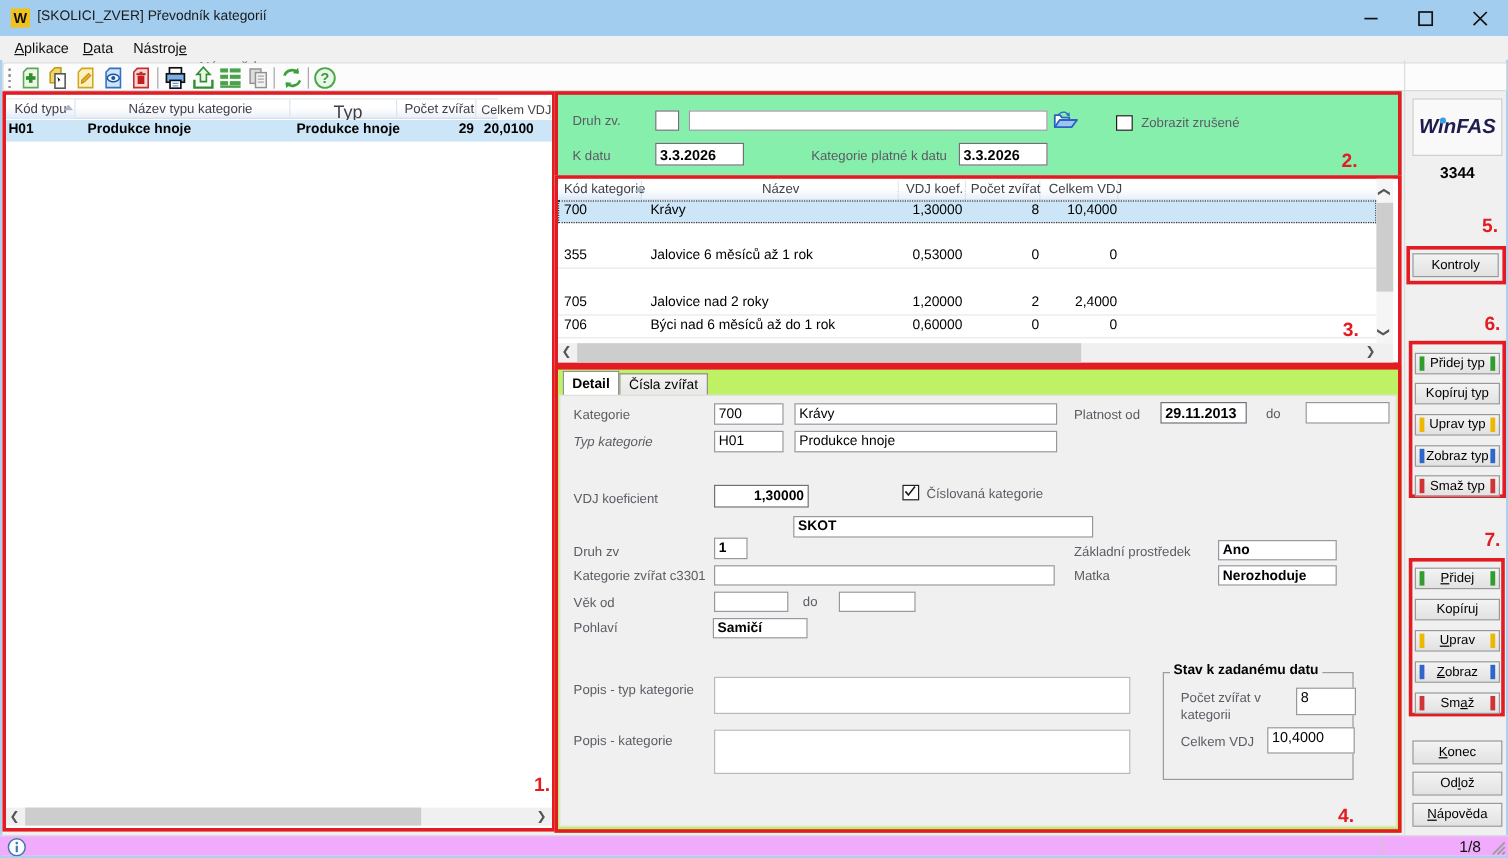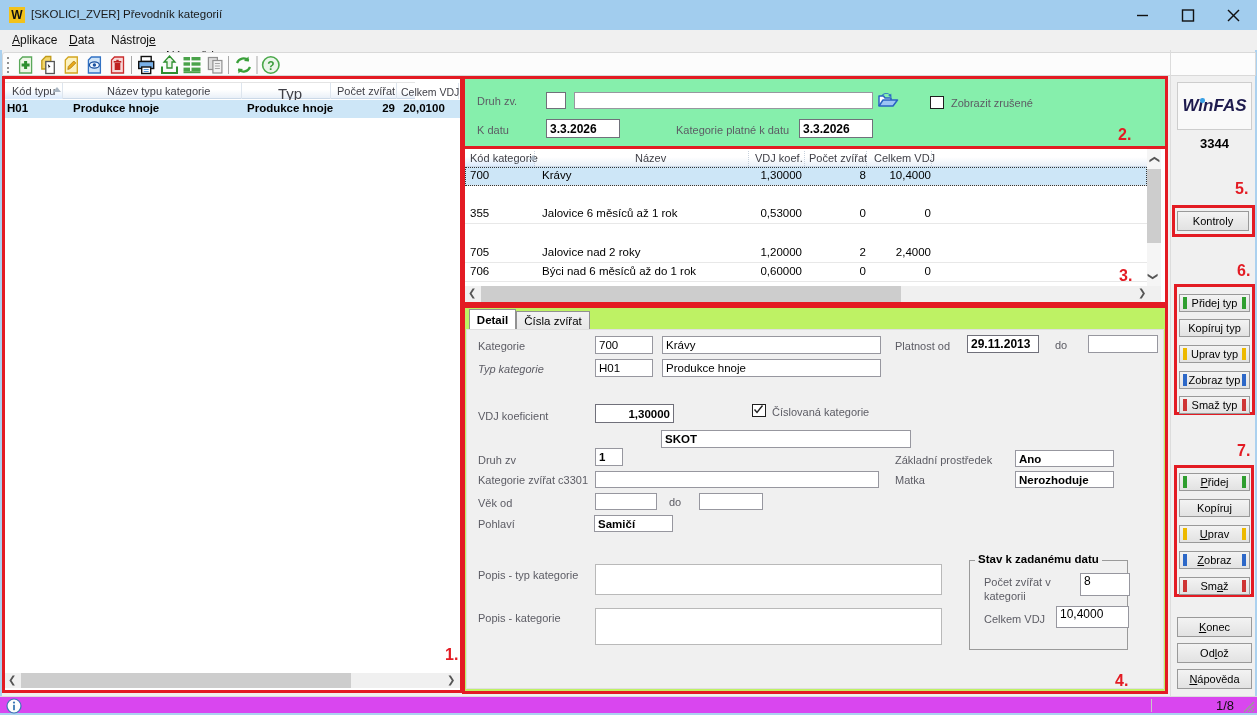--- a/index.html
+++ b/index.html
@@ -324,21 +324,21 @@
   <div class="btn" style="left:2px;top:5px;width:71px;height:18px;"><span class="stripe" style="left:3px;background:#2f9e2f;"></span><span class="stripe" style="right:3px;background:#2f9e2f;"></span><u>P</u>řidej</div>
   <div class="btn" style="left:2px;top:31px;width:71px;height:18px;">Kopíruj</div>
   <div class="btn" style="left:2px;top:57px;width:71px;height:18px;"><span class="stripe" style="left:3px;background:#edb900;"></span><span class="stripe" style="right:3px;background:#edb900;"></span><u>U</u>prav</div>
   <div class="btn" style="left:2px;top:83px;width:71px;height:18px;"><span class="stripe" style="left:3px;background:#2d68c8;"></span><span class="stripe" style="right:3px;background:#2d68c8;"></span><u>Z</u>obraz</div>
   <div class="btn" style="left:2px;top:109px;width:71px;height:18px;"><span class="stripe" style="left:3px;background:#cf3535;"></span><span class="stripe" style="right:3px;background:#cf3535;"></span>Sm<u>a</u>ž</div>
 </div>
 <div class="btn" style="left:1177px;top:617px;width:75px;height:20px;"><u>K</u>onec</div>
 <div class="btn" style="left:1177px;top:643px;width:75px;height:20px;">Od<u>l</u>ož</div>
 <div class="btn" style="left:1177px;top:669px;width:75px;height:20px;"><u>N</u>ápověda</div>
 
-<div class="abs" style="left:0;top:696px;width:1257px;height:17px;background:#d946ef;border-top:1px solid #dcdcdc;">
+<div class="abs" style="left:0;top:696px;width:1257px;height:17px;background:#f0abfc;border-top:1px solid #dcdcdc;">
   <svg class="abs" style="left:6px;top:1px;" width="16" height="16" viewBox="0 0 16 16">
     <circle cx="8" cy="8" r="7" fill="#fdfdfd" stroke="#3a78b5" stroke-width="1.2"></circle>
     <circle cx="8" cy="4.6" r="1.1" fill="#3a78b5"></circle>
     <rect x="7.1" y="6.8" width="1.8" height="5.4" fill="#3a78b5"></rect>
   </svg>
   <div class="abs" style="left:1151px;top:2px;width:1px;height:13px;background:#c8c8c8;"></div>
   <div class="abs" style="left:1216px;top:1px;font-size:13px;color:#111;">1/8</div>
   <svg class="abs" style="left:1242px;top:3px;" width="13" height="13">
     <line x1="12" y1="2" x2="2" y2="12" stroke="#9a9a9a" stroke-width="1.5"></line>
     <line x1="12" y1="6" x2="6" y2="12" stroke="#9a9a9a" stroke-width="1.5"></line>

